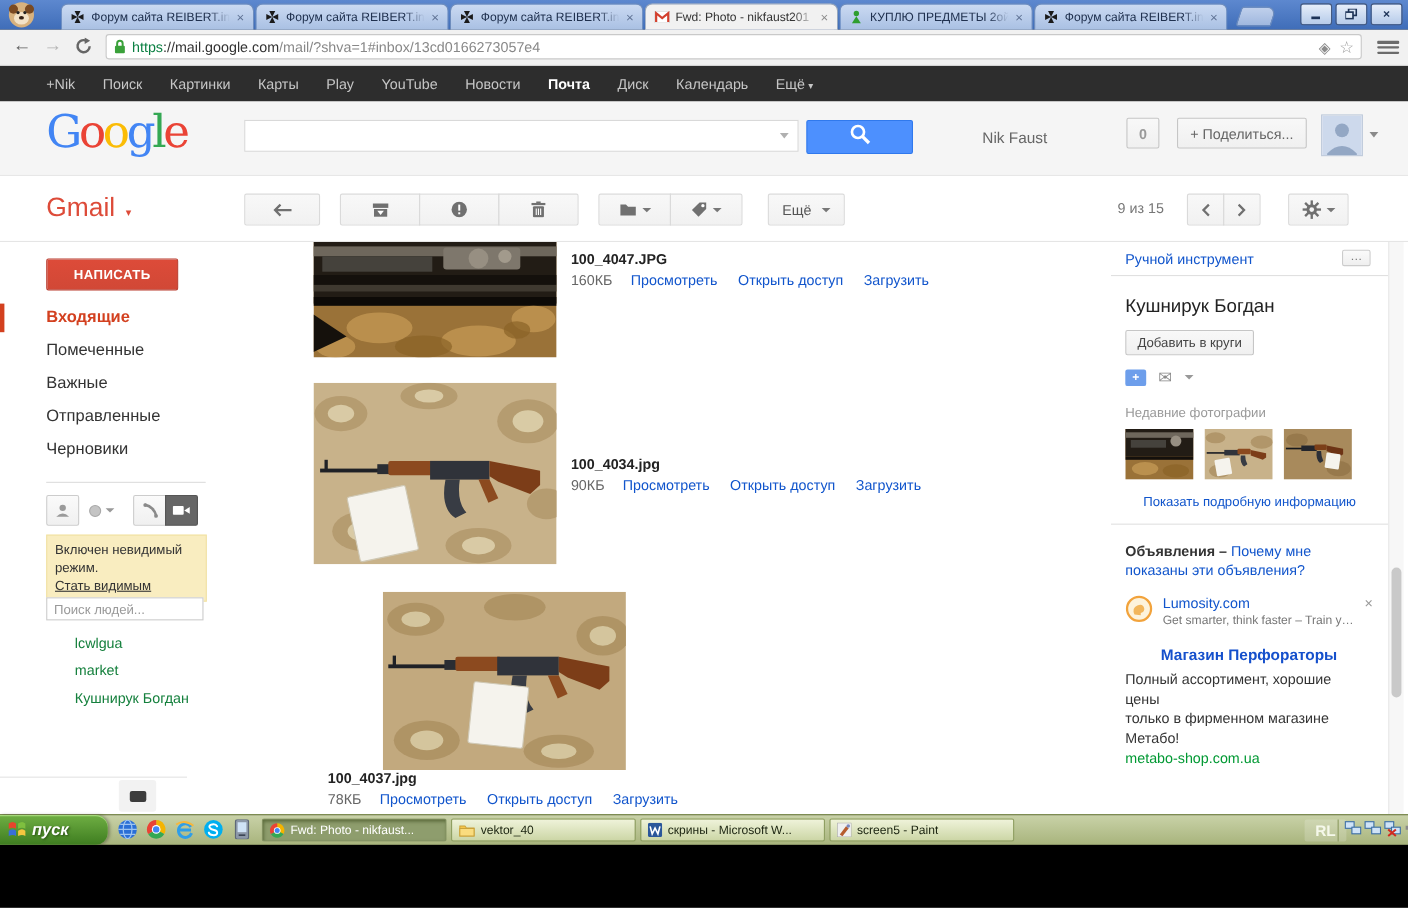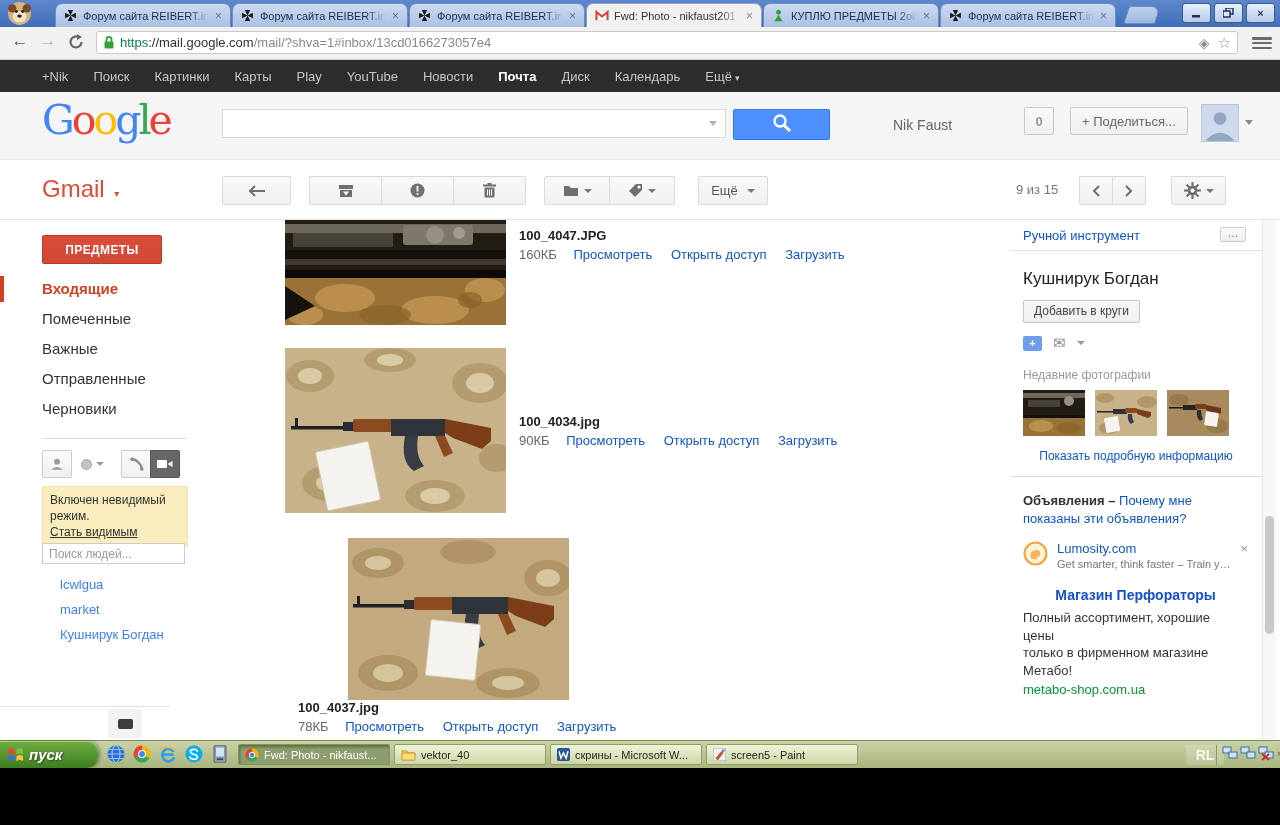--- a/index.html
+++ b/index.html
@@ -105,21 +105,21 @@
   .pv{margin-left:17px;display:flex;}
   .pv .chbtn{border-radius:2px 0 0 2px;}
   .pv .chbtn + .chbtn{border-radius:0 2px 2px 0;margin-left:-1px;background:#666;border-color:#555;}
   .ynotice{position:absolute;left:42px;top:266px;width:130px;background:#f9edc0;border:1px solid #f1e2a4;
            padding:5px 7px;font-size:12px;color:#333;line-height:1.35;}
   .ynotice .vis{text-decoration:underline;color:#333;}
   .psearch{position:absolute;left:42px;top:323px;width:143px;height:21px;border:1px solid #ccc;font-size:12px;
            padding:0 6px;box-sizing:border-box;font-family:"Liberation Sans",sans-serif;color:#333;background:#fff;}
   .psearch::placeholder{color:#9a9a9a;}
   .contacts{position:absolute;left:0;top:352px;width:204px;}
-  .contact{height:25px;line-height:25px;padding-left:28px;font-size:13px;color:#3b82f6;white-space:nowrap;margin-left:32px;}
+  .contact{height:25px;line-height:25px;padding-left:68px;font-size:13px;color:#15803d;white-space:nowrap;}
   .chatfoot{position:absolute;left:0;top:486px;width:170px;border-top:1px solid #e3e3e3;height:0;}
   .chattoggle{position:absolute;left:108px;top:489px;width:34px;height:29px;background:#f2f2f2;border-radius:3px;
               display:flex;align-items:center;justify-content:center;}
   .bubble{position:relative;width:15px;height:10px;background:#3c3c3c;border-radius:2px;}
   .bubble:after{content:"";position:absolute;left:2px;bottom:-4px;border:4px solid transparent;border-top-color:#3c3c3c;border-left-width:2px;border-right-width:2px;}
 
   
   .att{position:absolute;left:285px;display:flex;}
   .att .ph{flex:0 0 auto;display:block;}
   .att .cap{margin-left:13px;font-size:13px;}
@@ -170,21 +170,21 @@
   
   .taskbar{position:absolute;top:740px;left:0;width:1280px;height:28px;
            background:linear-gradient(#c9d2a8,#a8b47c);border-top:1px solid #7d8c52;box-sizing:border-box;}
   .startbtn{position:absolute;left:0;top:0;width:98px;height:27px;border-radius:0 11px 11px 0;
             background:linear-gradient(#6fae43,#3e7d20);box-shadow:inset 0 1px 0 #a3d878, 2px 0 3px rgba(0,0,0,.3);
             display:flex;align-items:center;gap:5px;padding-left:7px;box-sizing:border-box;
             color:#fff;font-weight:bold;font-style:italic;font-size:15px;text-shadow:1px 1px 2px #2a4d14;}
   .ql{position:absolute;left:106px;top:3px;display:flex;gap:6px;align-items:center;}
   .qli{width:20px;height:20px;display:flex;align-items:center;justify-content:center;}
   .tbtns{position:absolute;left:238px;top:3px;display:flex;gap:4px;}
-  .tbtn{width:152px;height:21px;border-radius:2px;display:flex;align-items:center;gap:5px;padding:0 6px;
+  .tbtn{width:168px;height:21px;border-radius:2px;display:flex;align-items:center;gap:5px;padding:0 6px;
         box-sizing:border-box;font-size:11px;white-space:nowrap;overflow:hidden;}
   .tbtn.inact{background:linear-gradient(#eff3da,#ccd6a6);border:1px solid #8f9f62;color:#1b2410;}
   .tbtn.act{background:#8e9d6d;border:1px solid #68774442;box-shadow:inset 1px 2px 3px #5f6e3e;color:#fff;}
   .tbtn .ti{flex:0 0 auto;display:flex;}
   .tbtn .tl{overflow:hidden;text-overflow:ellipsis;}
   .lang{position:absolute;left:1186px;top:4px;width:38px;height:20px;background:rgba(255,255,255,.18);
         color:#f5f8ea;font-size:14px;font-weight:bold;text-align:center;line-height:20px;border-radius:2px;}
   .tray{position:absolute;left:1216px;top:4px;display:flex;align-items:center;gap:2px;height:20px;border-left:1px solid #8c9a60;padding-left:5px;}
 
   .svgc{display:flex;align-items:center;justify-content:center;}
@@ -429,21 +429,21 @@
           </g>
           <circle cx="8" cy="8" r="2" fill="#f4f4f4"></circle>
         </svg>
       <span class="mcaret"></span>
     </div>
   </div>
 
   <div class="content">
 
     <div class="sidebar">
-      <div class="compose">ПРЕДМЕТЫ</div>
+      <div class="compose">НАПИСАТЬ</div>
       <div class="folders">
         <div class="folder on">Входящие</div>
         <div class="folder">Помеченные</div>
         <div class="folder">Важные</div>
         <div class="folder">Отправленные</div>
         <div class="folder">Черновики</div>
       </div>
       <div class="sdivider"></div>
 
       <div class="chatrow">

